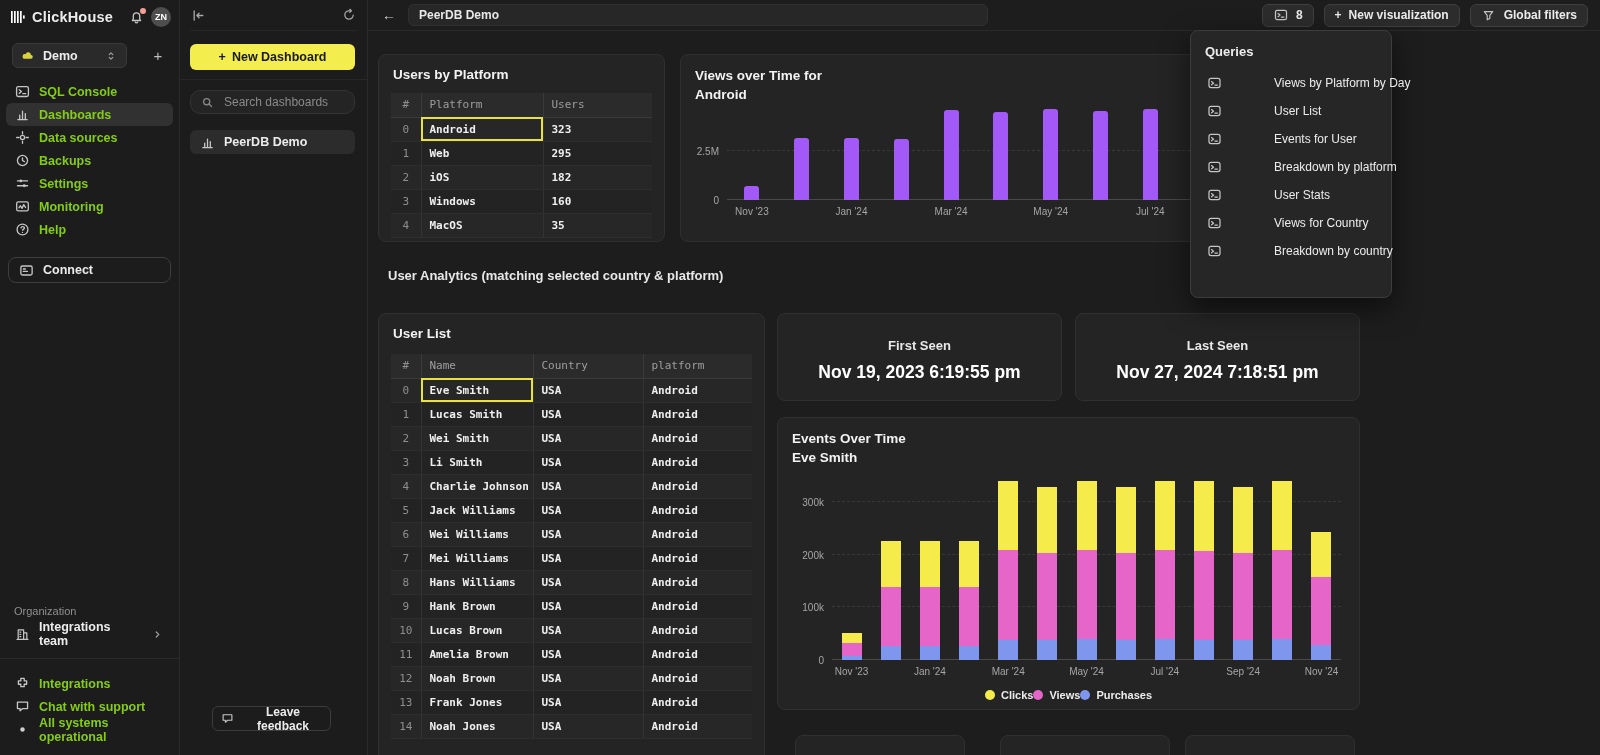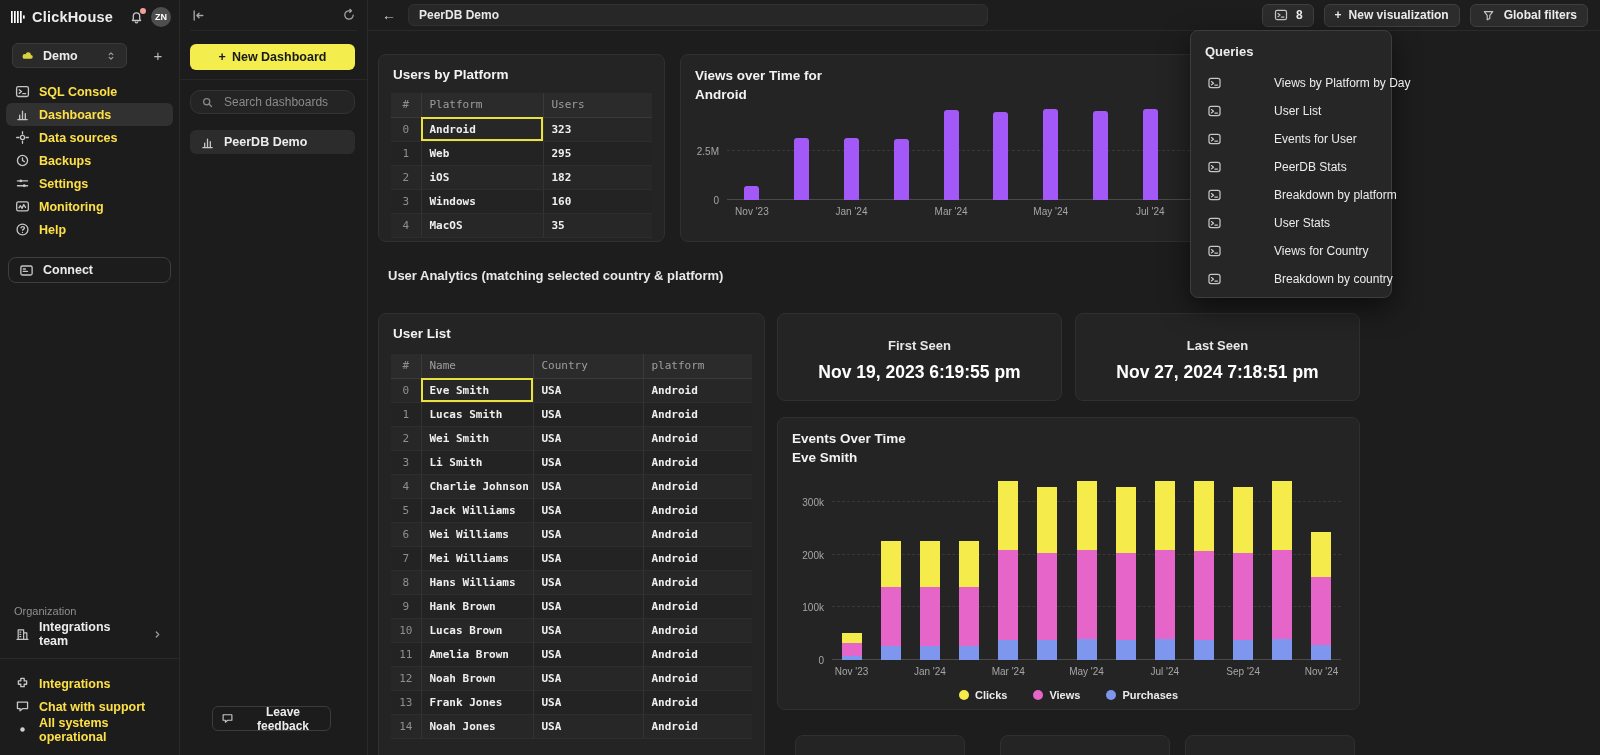--- a/index.html
+++ b/index.html
@@ -17,21 +17,21 @@
   .avatar{width:20px;height:20px;border-radius:50%;background:#4e4e4e;color:#fff;font-size:9px;font-weight:700;
           display:flex;align-items:center;justify-content:center;}
   .ws-row{position:absolute;left:12px;right:10px;top:43px;height:25px;display:flex;align-items:center;gap:20px;}
   .ws-select{flex:1;height:25px;background:#2a2a2b;border:1px solid #3a3a3a;border-radius:6px;
              display:flex;align-items:center;gap:7px;padding:0 7px;cursor:pointer;}
   .ws-select .lbl{font-size:12.5px;font-weight:700;flex:1;}
   .icon-btn{width:22px;height:22px;border:none;background:transparent;color:#bdbdbd;font-size:15px;cursor:pointer;
             display:flex;align-items:center;justify-content:center;padding:0;}
   #sb-menu{position:absolute;left:6px;right:6px;top:80px;}
   .sb-item{height:23px;display:flex;align-items:center;gap:9px;padding:0 8px;border-radius:6px;cursor:pointer;}
-  .sb-item .lbl{font-size:12.5px;font-weight:600;color:#fde047;}
+  .sb-item .lbl{font-size:12.5px;font-weight:600;color:#84cc16;}
   .sb-item.active{background:#313131;}
   .ic{display:flex;width:16px;height:16px;align-items:center;justify-content:center;flex:none;}
   .connect-btn{position:absolute;left:8px;right:8px;top:257px;height:26px;background:transparent;
                border:1px solid #3e3e3e;border-radius:8px;color:#ececec;display:flex;align-items:center;gap:9px;
                padding:0 9px;font-size:12.5px;font-weight:600;cursor:pointer;font-family:inherit;}
   .org-label{position:absolute;left:14px;top:605px;font-size:11px;color:#8f8f8f;}
   .org-team{position:absolute;left:6px;right:6px;top:622px;height:24px;display:flex;align-items:center;gap:9px;
             padding:0 8px;border-radius:6px;cursor:pointer;font-size:12.5px;font-weight:600;}
   .org-team .lbl{flex:1;}
   .sb-div{position:absolute;left:0;right:0;top:658px;height:1px;background:#2a2a2a;}
@@ -81,21 +81,21 @@
   .chart{position:absolute;}
   .yaxis{position:absolute;left:0;top:0;bottom:0;width:100%;pointer-events:none;}
   .ylab{position:absolute;right:8px;transform:translateY(50%);font-size:10px;color:#a6a6a6;}
   .plot{position:absolute;display:flex;align-items:stretch;}
   .gline{position:absolute;left:0;right:0;border-top:1px dashed #383838;}
   .gline.base{border-top:1px solid #4a4a4a;}
   .slot{flex:1;position:relative;display:flex;align-items:flex-end;justify-content:center;height:100%;}
   .bar{position:relative;z-index:2;border-radius:3px 3px 0 0;overflow:hidden;display:flex;flex-direction:column-reverse;}
   .seg{width:100%;}
   .xlab{position:absolute;top:calc(100% + 6px);left:50%;transform:translateX(-50%);font-size:10px;color:#a6a6a6;white-space:nowrap;}
-  .legend{position:absolute;left:0;right:0;display:flex;justify-content:center;gap:26px;}
+  .legend{position:absolute;left:0;right:0;display:flex;justify-content:center;}
   .lg-item{display:flex;align-items:center;gap:6px;font-size:11px;font-weight:700;cursor:pointer;}
   .dot{width:10px;height:10px;border-radius:50%;display:inline-block;}
   
   .seen-label{position:absolute;left:0;right:0;top:24px;text-align:center;font-size:13px;font-weight:700;color:#e8e8e8;}
   .seen-value{position:absolute;left:0;right:0;top:48px;text-align:center;font-size:17.5px;font-weight:800;color:#fff;}
   
   #queries-panel{position:absolute;left:1190px;top:30px;width:202px;height:268px;background:#262627;border:1px solid #3d3d3d;
                  border-radius:8px;box-shadow:0 10px 28px rgba(0,0,0,.55);z-index:20;}
   #queries-panel .q-title{position:absolute;left:14px;top:13px;font-size:13px;font-weight:800;}
   #q-list{position:absolute;left:14px;right:8px;top:38px;}
@@ -752,54 +752,45 @@
           </span>
           <span class="lbl">Events for User</span>
         </div>
         <div class="q-item">
           <span class="q-ic">
             <svg width="15" height="14" viewBox="0 0 16 16" fill="none" stroke="#c6c6c6" stroke-width="1.4" stroke-linecap="round" stroke-linejoin="round">
               <rect x="1.7" y="2.7" width="12.6" height="10.6" rx="2.4"></rect>
               <path d="M4.6 6.4 6.9 8.2 4.6 10M8.4 10.4h3"></path>
             </svg>
           </span>
-          <span class="lbl">PeerDB Stats</span>
+          <span class="lbl">Breakdown by platform</span>
         </div>
         <div class="q-item">
           <span class="q-ic">
             <svg width="15" height="14" viewBox="0 0 16 16" fill="none" stroke="#c6c6c6" stroke-width="1.4" stroke-linecap="round" stroke-linejoin="round">
               <rect x="1.7" y="2.7" width="12.6" height="10.6" rx="2.4"></rect>
               <path d="M4.6 6.4 6.9 8.2 4.6 10M8.4 10.4h3"></path>
             </svg>
           </span>
-          <span class="lbl">Breakdown by platform</span>
+          <span class="lbl">User Stats</span>
         </div>
         <div class="q-item">
           <span class="q-ic">
             <svg width="15" height="14" viewBox="0 0 16 16" fill="none" stroke="#c6c6c6" stroke-width="1.4" stroke-linecap="round" stroke-linejoin="round">
               <rect x="1.7" y="2.7" width="12.6" height="10.6" rx="2.4"></rect>
               <path d="M4.6 6.4 6.9 8.2 4.6 10M8.4 10.4h3"></path>
             </svg>
           </span>
-          <span class="lbl">User Stats</span>
+          <span class="lbl">Views for Country</span>
         </div>
         <div class="q-item">
           <span class="q-ic">
             <svg width="15" height="14" viewBox="0 0 16 16" fill="none" stroke="#c6c6c6" stroke-width="1.4" stroke-linecap="round" stroke-linejoin="round">
               <rect x="1.7" y="2.7" width="12.6" height="10.6" rx="2.4"></rect>
               <path d="M4.6 6.4 6.9 8.2 4.6 10M8.4 10.4h3"></path>
             </svg>
           </span>
-          <span class="lbl">Views for Country</span>
-        </div>
-        <div class="q-item">
-          <span class="q-ic">
-            <svg width="15" height="14" viewBox="0 0 16 16" fill="none" stroke="#c6c6c6" stroke-width="1.4" stroke-linecap="round" stroke-linejoin="round">
-              <rect x="1.7" y="2.7" width="12.6" height="10.6" rx="2.4"></rect>
-              <path d="M4.6 6.4 6.9 8.2 4.6 10M8.4 10.4h3"></path>
-            </svg>
-          </span>
           <span class="lbl">Breakdown by country</span>
         </div>
       </div>
   </div>
 
 </div>
 
 </body></html>

